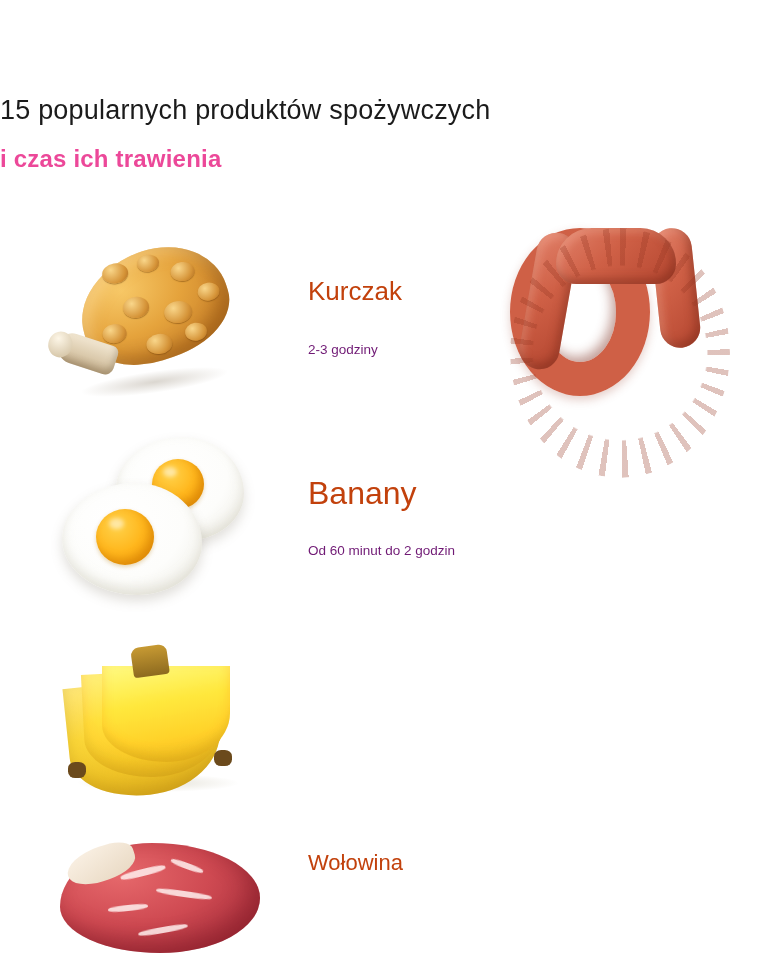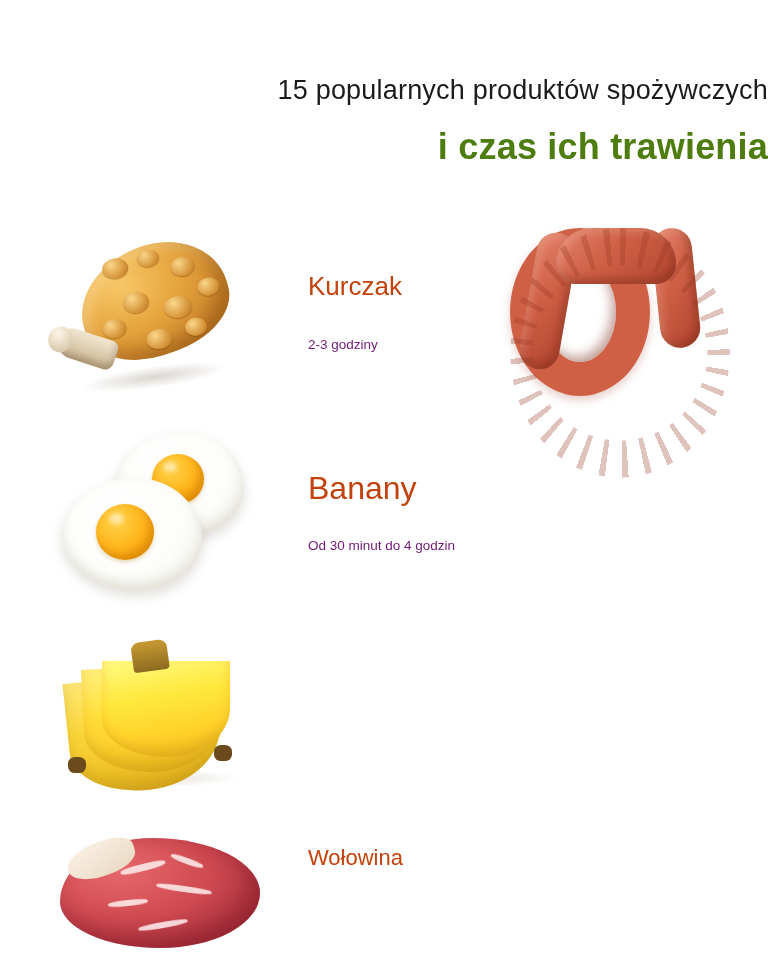--- a/index.html
+++ b/index.html
@@ -11,35 +11,35 @@
     height: 960px;
     background: #ffffff;
     font-family: "Liberation Sans", sans-serif;
     color: #1a1a1a;
     overflow: hidden;
     position: relative;
   }
 
   
   .title-block {
-    padding-top: 74px;
-    text-align: right;
+    padding-top: 94px;
+    text-align: left;
   }
   .title-line-1 {
     font-size: 27px;
     font-weight: 400;
     letter-spacing: 0.2px;
     color: #1b1b1b;
     line-height: 1.25;
   }
   .title-line-2 {
-    font-size: 36px;
+    font-size: 24px;
     font-weight: 700;
     letter-spacing: 0.2px;
-    color: #4d7c0f;
+    color: #ec4899;
     line-height: 1.25;
     margin-top: 16px;
   }
 
   
   .items {
     position: relative;
     margin-top: 36px;
   }
   .item-row {
@@ -369,21 +369,21 @@
         <div class="egg egg-back">
           <div class="yolk"></div>
         </div>
         <div class="egg egg-front">
           <div class="yolk"></div>
         </div>
       </div>
     </div>
     <div class="item-text">
       <div class="item-name">Banany</div>
-      <div class="item-time">Od 30 minut do 4 godzin</div>
+      <div class="item-time">Od 60 minut do 2 godzin</div>
     </div>
   </div>
 
   <div class="item-row row-bananas">
     <div class="item-thumb">
       <div class="bananas">
         <div class="banana-shadow"></div>
         <div class="banana-shape b1"></div>
         <div class="banana-shape b2"></div>
         <div class="banana-shape b3"></div>

